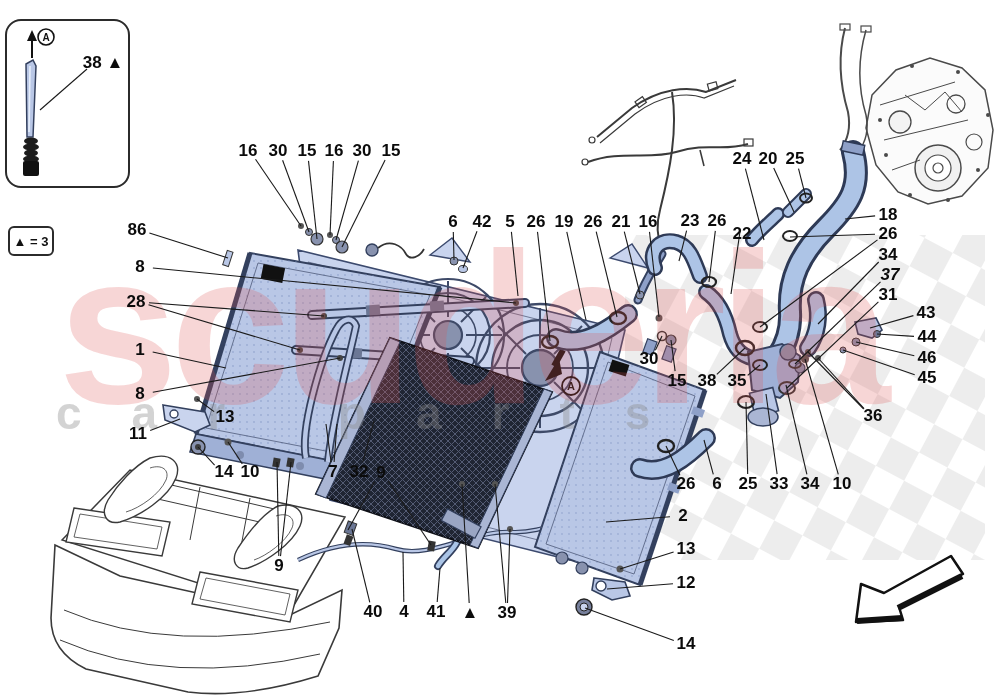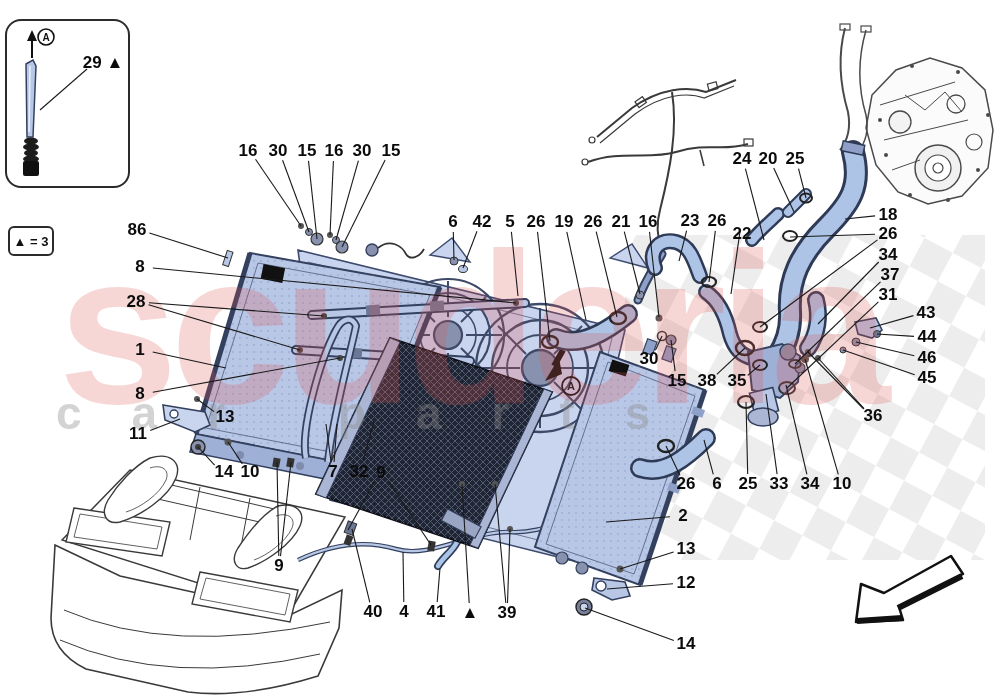--- a/index.html
+++ b/index.html
@@ -432,22 +432,22 @@
       <div class="callout" style="left: 686px; top: 644px;">14</div>
       <div class="callout" style="left: 742px; top: 159px;">24</div>
       <div class="callout" style="left: 768px; top: 159px;">20</div>
       <div class="callout" style="left: 795px; top: 159px;">25</div>
       <div class="callout" style="left: 690px; top: 221px;">23</div>
       <div class="callout" style="left: 717px; top: 221px;">26</div>
       <div class="callout" style="left: 742px; top: 234px;">22</div>
       <div class="callout" style="left: 888px; top: 215px;">18</div>
       <div class="callout" style="left: 888px; top: 234px;">26</div>
       <div class="callout" style="left: 888px; top: 255px;">34</div>
-      <div class="callout" style="left: 890px; top: 275px;">37</div>
+      <div class="callout" style="left: 890px; top: 275px; font-style: italic;">37</div>
       <div class="callout" style="left: 888px; top: 295px;">31</div>
       <div class="callout" style="left: 926px; top: 313px;">43</div>
       <div class="callout" style="left: 927px; top: 337px; text-align: right;">44</div>
       <div class="callout" style="left: 927px; top: 358px;">46</div>
       <div class="callout" style="left: 927px; top: 378px;">45</div>
-      <div class="callout" style="left: 103px; top: 63px;">29 ▲</div>
+      <div class="callout" style="left: 103px; top: 63px;">38 ▲</div>
     </div>
 
 </div>
 
 </body></html>

